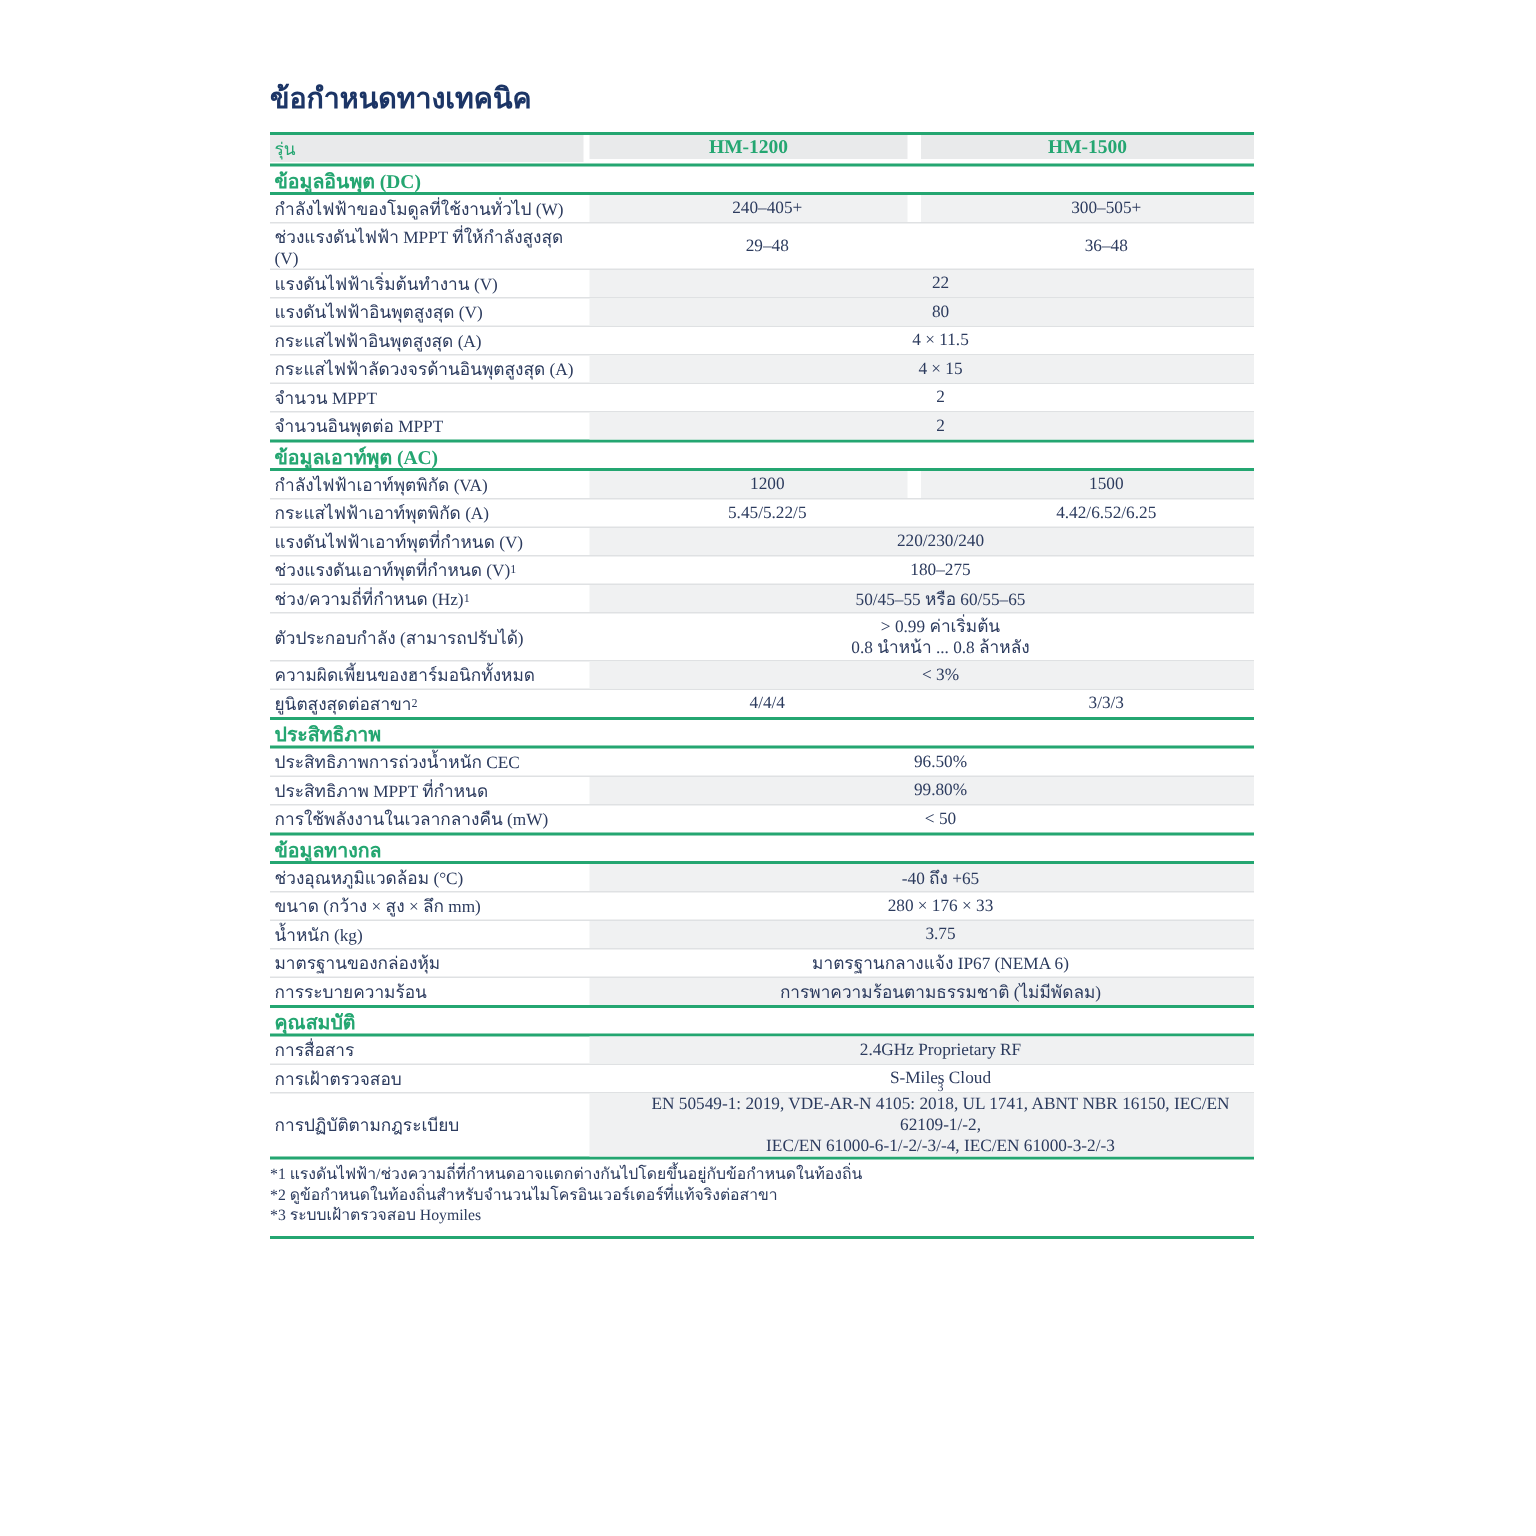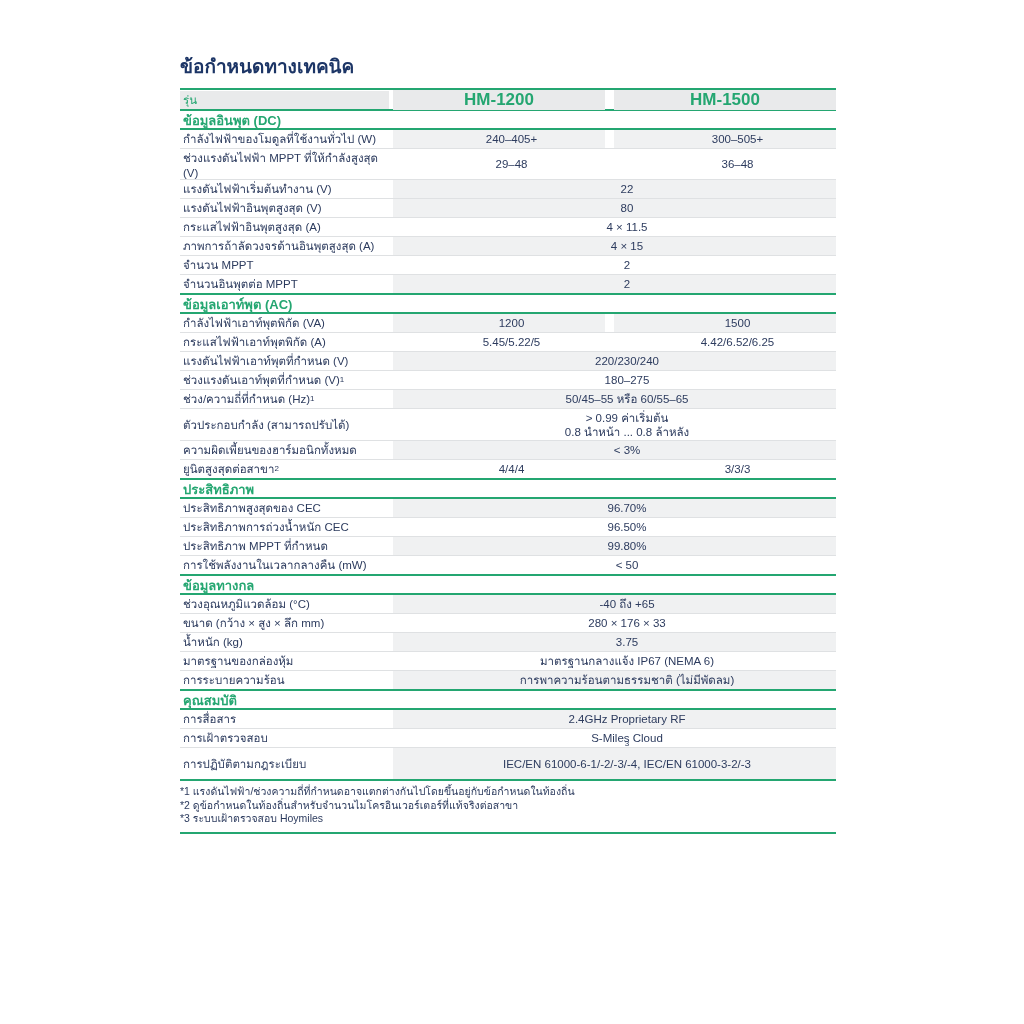--- a/index.html
+++ b/index.html
@@ -7,32 +7,32 @@
     --navy:#2c3b5e;
     --title-navy:#1c3566;
     --stripe:#f0f1f2;
     --hdr-gray:#e9eaeb;
     --divider:#dfe1e3;
   }
   *{box-sizing:border-box;}
   body{margin:0;background:#ffffff;}
   .sheet{
     position:relative;width:1024px;height:880px;background:#ffffff;overflow:hidden;
-    font-family:Liberation Sans, sans-serif;color:var(--navy);
+    font-family:Liberation Serif, serif;color:var(--navy);
   }
   .content{position:absolute;left:180px;top:55px;width:656px;}
   h1.title{font-size:19px;line-height:24px;font-weight:700;color:var(--title-navy);margin:0 0 9px 0;}
 
   .spec-table{border-bottom:2px solid var(--green);}
-  .model-row{display:flex;border-top:2px solid var(--green);height:21px;align-items:center;}
+  .model-row{display:flex;border-top:2px solid var(--green);height:21px;align-items:flex-start;}
   .model-row .mh{background:var(--hdr-gray);display:flex;align-items:center;}
   .mh-label{width:209px;color:var(--green);font-size:11.5px;padding-left:3px;font-weight:400;}
   .hgap{width:4px;background:#fff;}
   .hgap2{width:9px;background:#fff;}
-  .mh-col{justify-content:center;color:var(--green);font-size:17px;font-weight:700;}
+  .mh-col{justify-content:center;color:var(--green);font-size:13px;font-weight:700;}
   .mh-1{width:212px;}
   .mh-2{width:222px;}
 
   .section-header{
     border-top:2px solid var(--green);border-bottom:2px solid var(--green);
     height:21px;line-height:20px;color:var(--green);font-weight:700;font-size:13px;padding-left:3px;
   }
   .data-row{display:flex;min-height:18px;align-items:stretch;font-size:11.5px;}
   .data-row + .data-row{border-top:1px solid var(--divider);}
   .data-row.tall{min-height:32px;}
@@ -88,21 +88,21 @@
             </div>
             <div class="data-row">
               <div class="label-cell">แรงดันไฟฟ้าอินพุตสูงสุด (V)</div>
               <div class="val-cell span striped">80</div>
             </div>
             <div class="data-row">
               <div class="label-cell">กระแสไฟฟ้าอินพุตสูงสุด (A)</div>
               <div class="val-cell span">4 × 11.5</div>
             </div>
             <div class="data-row">
-              <div class="label-cell">ภาพการถ้าลัดวงจรด้านอินพุตสูงสุด (A)</div>
+              <div class="label-cell">กระแสไฟฟ้าลัดวงจรด้านอินพุตสูงสุด (A)</div>
               <div class="val-cell span striped">4 × 15</div>
             </div>
             <div class="data-row">
               <div class="label-cell">จำนวน MPPT</div>
               <div class="val-cell span">2</div>
             </div>
             <div class="data-row">
               <div class="label-cell">จำนวนอินพุตต่อ MPPT</div>
               <div class="val-cell span striped">2</div>
             </div>
@@ -147,24 +147,20 @@
             <div class="data-row">
               <div class="label-cell">ยูนิตสูงสุดต่อสาขา<sup>2</sup></div>
               <div class="val-cell v1">4/4/4</div>
               <div class="vgap"></div>
               <div class="val-cell v2">3/3/3</div>
             </div>
           </div>
           <div class="section">
             <div class="section-header">ประสิทธิภาพ</div>
             <div class="data-row">
-              <div class="label-cell">ประสิทธิภาพสูงสุดของ CEC</div>
-              <div class="val-cell span striped">96.70%</div>
-            </div>
-            <div class="data-row">
               <div class="label-cell">ประสิทธิภาพการถ่วงน้ำหนัก CEC</div>
               <div class="val-cell span">96.50%</div>
             </div>
             <div class="data-row">
               <div class="label-cell">ประสิทธิภาพ MPPT ที่กำหนด</div>
               <div class="val-cell span striped">99.80%</div>
             </div>
             <div class="data-row">
               <div class="label-cell">การใช้พลังงานในเวลากลางคืน (mW)</div>
               <div class="val-cell span">&lt; 50</div>
@@ -199,20 +195,21 @@
               <div class="label-cell">การสื่อสาร</div>
               <div class="val-cell span striped">2.4GHz Proprietary RF</div>
             </div>
             <div class="data-row">
               <div class="label-cell">การเฝ้าตรวจสอบ</div>
               <div class="val-cell span">S-Miles Cloud<sup>3</sup></div>
             </div>
             <div class="data-row tall">
               <div class="label-cell">การปฏิบัติตามกฎระเบียบ</div>
               <div class="val-cell span striped">
+                <div class="vline">EN 50549-1: 2019, VDE-AR-N 4105: 2018, UL 1741, ABNT NBR 16150, IEC/EN 62109-1/-2,</div>
                 <div class="vline">IEC/EN 61000-6-1/-2/-3/-4, IEC/EN 61000-3-2/-3</div>
               </div>
             </div>
           </div>
         </div>
     </div>
 
     <div class="footnotes" id="footnotes">
         <div class="footnote">*1 แรงดันไฟฟ้า/ช่วงความถี่ที่กำหนดอาจแตกต่างกันไปโดยขึ้นอยู่กับข้อกำหนดในท้องถิ่น</div>
         <div class="footnote">*2 ดูข้อกำหนดในท้องถิ่นสำหรับจำนวนไมโครอินเวอร์เตอร์ที่แท้จริงต่อสาขา</div>

